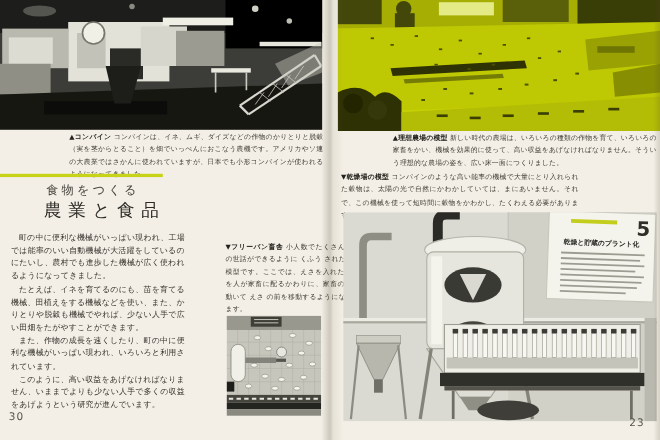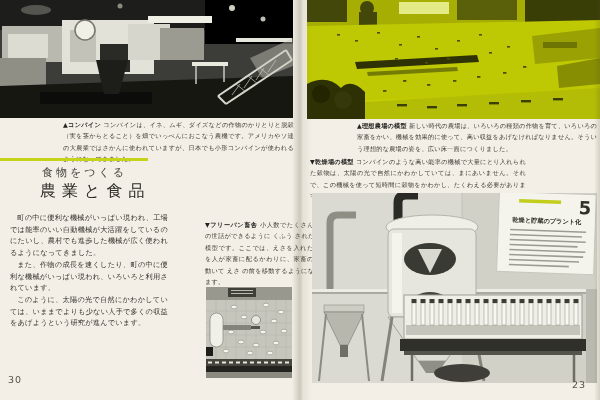--- a/index.html
+++ b/index.html
@@ -17,21 +17,21 @@
     font-size:6.2px; line-height:11.4px; letter-spacing:.2px;
     text-align:justify; color:#3d3b34;
   }
   .caption b{font-weight:bold; color:#23221e;}
   
   .kicker{font-size:11px; letter-spacing:3px; color:#45433c;}
   .title{font-size:16px; font-weight:normal; letter-spacing:6px; color:#2b2a25;}
   .rule{background:#c6d318; height:3px;}
   
   .bodytext{font-size:7.2px; line-height:11.7px; letter-spacing:.2px;
-    text-align:justify; color:#34322c;}
+    text-align:justify; color:#34322c;font-family:Liberation Mono, monospace;}
   .bodytext p{margin:0; text-indent:1em;}
   .pagenum{font-size:9.5px; color:#53524b; letter-spacing:1px;}
   .gutter{
     width:20px; height:400px; left:292px; top:0;
     background:linear-gradient(90deg, rgba(70,62,40,0) 0%, rgba(70,62,40,.22) 40%, rgba(120,110,80,.10) 55%, rgba(70,62,40,0) 100%);
     pointer-events:none;
   }
   .edge-r{left:594px; top:0; width:6px; height:400px;
     background:linear-gradient(90deg, rgba(80,70,45,0), rgba(80,70,45,.18));}
 </style>
@@ -90,22 +90,23 @@
     <span>コンバインは、イネ、ムギ、ダイズなどの作物のかりとりと脱穀（実を茎からとること）を畑でいっぺんにおこなう農機です。アメリカやソ連の大農業ではさかんに使われていますが、日本でも小形コンバインが使われるようになってきました。</span>
   </div>
 
   <div class="abs rule" style="left:0;top:158px;width:148px;"></div>
 
   <div class="abs kicker" style="left:42px;top:165px;">食物をつくる</div>
   <div class="abs title" style="left:40px;top:181px;">農業と食品</div>
 
   <div class="abs bodytext" style="left:10px;top:212px;width:158px;">
     <p>町の中に便利な機械がいっぱい現われ、工場では能率のいい自動機械が大活躍をしているのにたいし、農村でも進歩した機械が広く使われるようになってきました。</p>
+    <p>たとえば、イネを育てるのにも、苗を育てる機械、田植えをする機械などを使い、また、かりとりや脱穀も機械でやれば、少ない人手で広い田畑をたがやすことができます。</p>
     <p>また、作物の成長を速くしたり、町の中に便利な機械がいっぱい現われ、いろいろと利用されています。</p>
-    <p>このように、太陽の光で自然にかわかしていては、いままでよりも少ない人手で多くの収益をあげようという研究が進んでいます。</p>
+    <p>このように、高い収益をあげなければなりません、いままでよりも少ない人手で多くの収益をあげようという研究が進んでいます。</p>
   </div>
 
   <div class="abs caption" style="left:205px;top:219px;width:129px;">
     <b>▼フリーバン畜舎</b>
     <span>小人数でたくさんの家畜の世話ができるように くふう された設備の模型です。ここでは、えさを入れたバケツを人が家畜に配るかわりに、家畜のほうが動いて えさ の前を移動するようになっています。</span>
   </div>
 
   <svg class="abs photo" style="left:206px;top:287px" width="86" height="91" viewBox="0 0 86 91">
     <rect width="86" height="91" fill="#c6c6bc"></rect>
     <rect width="86" height="13" fill="#98988e"></rect>

